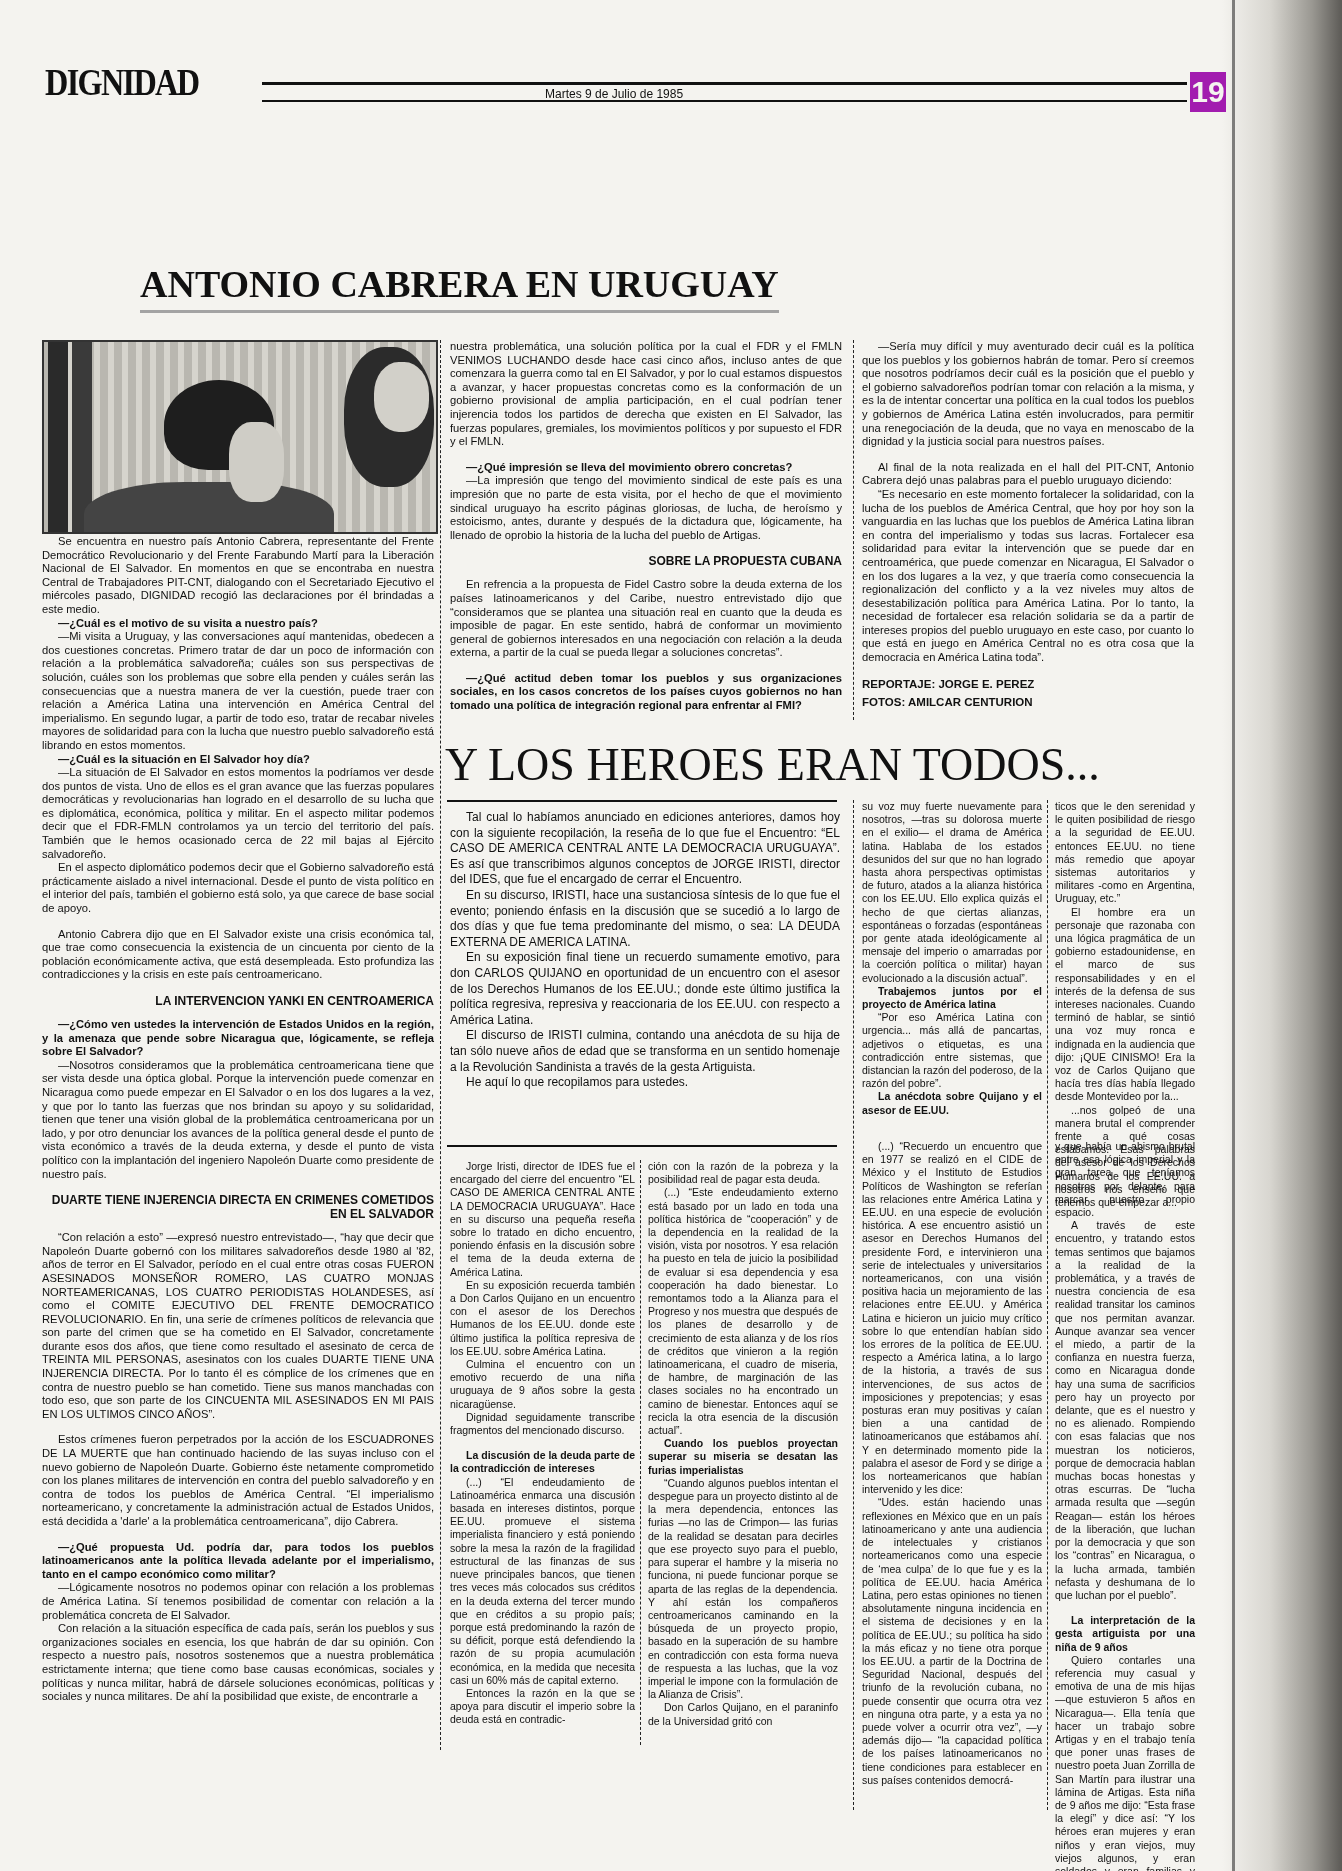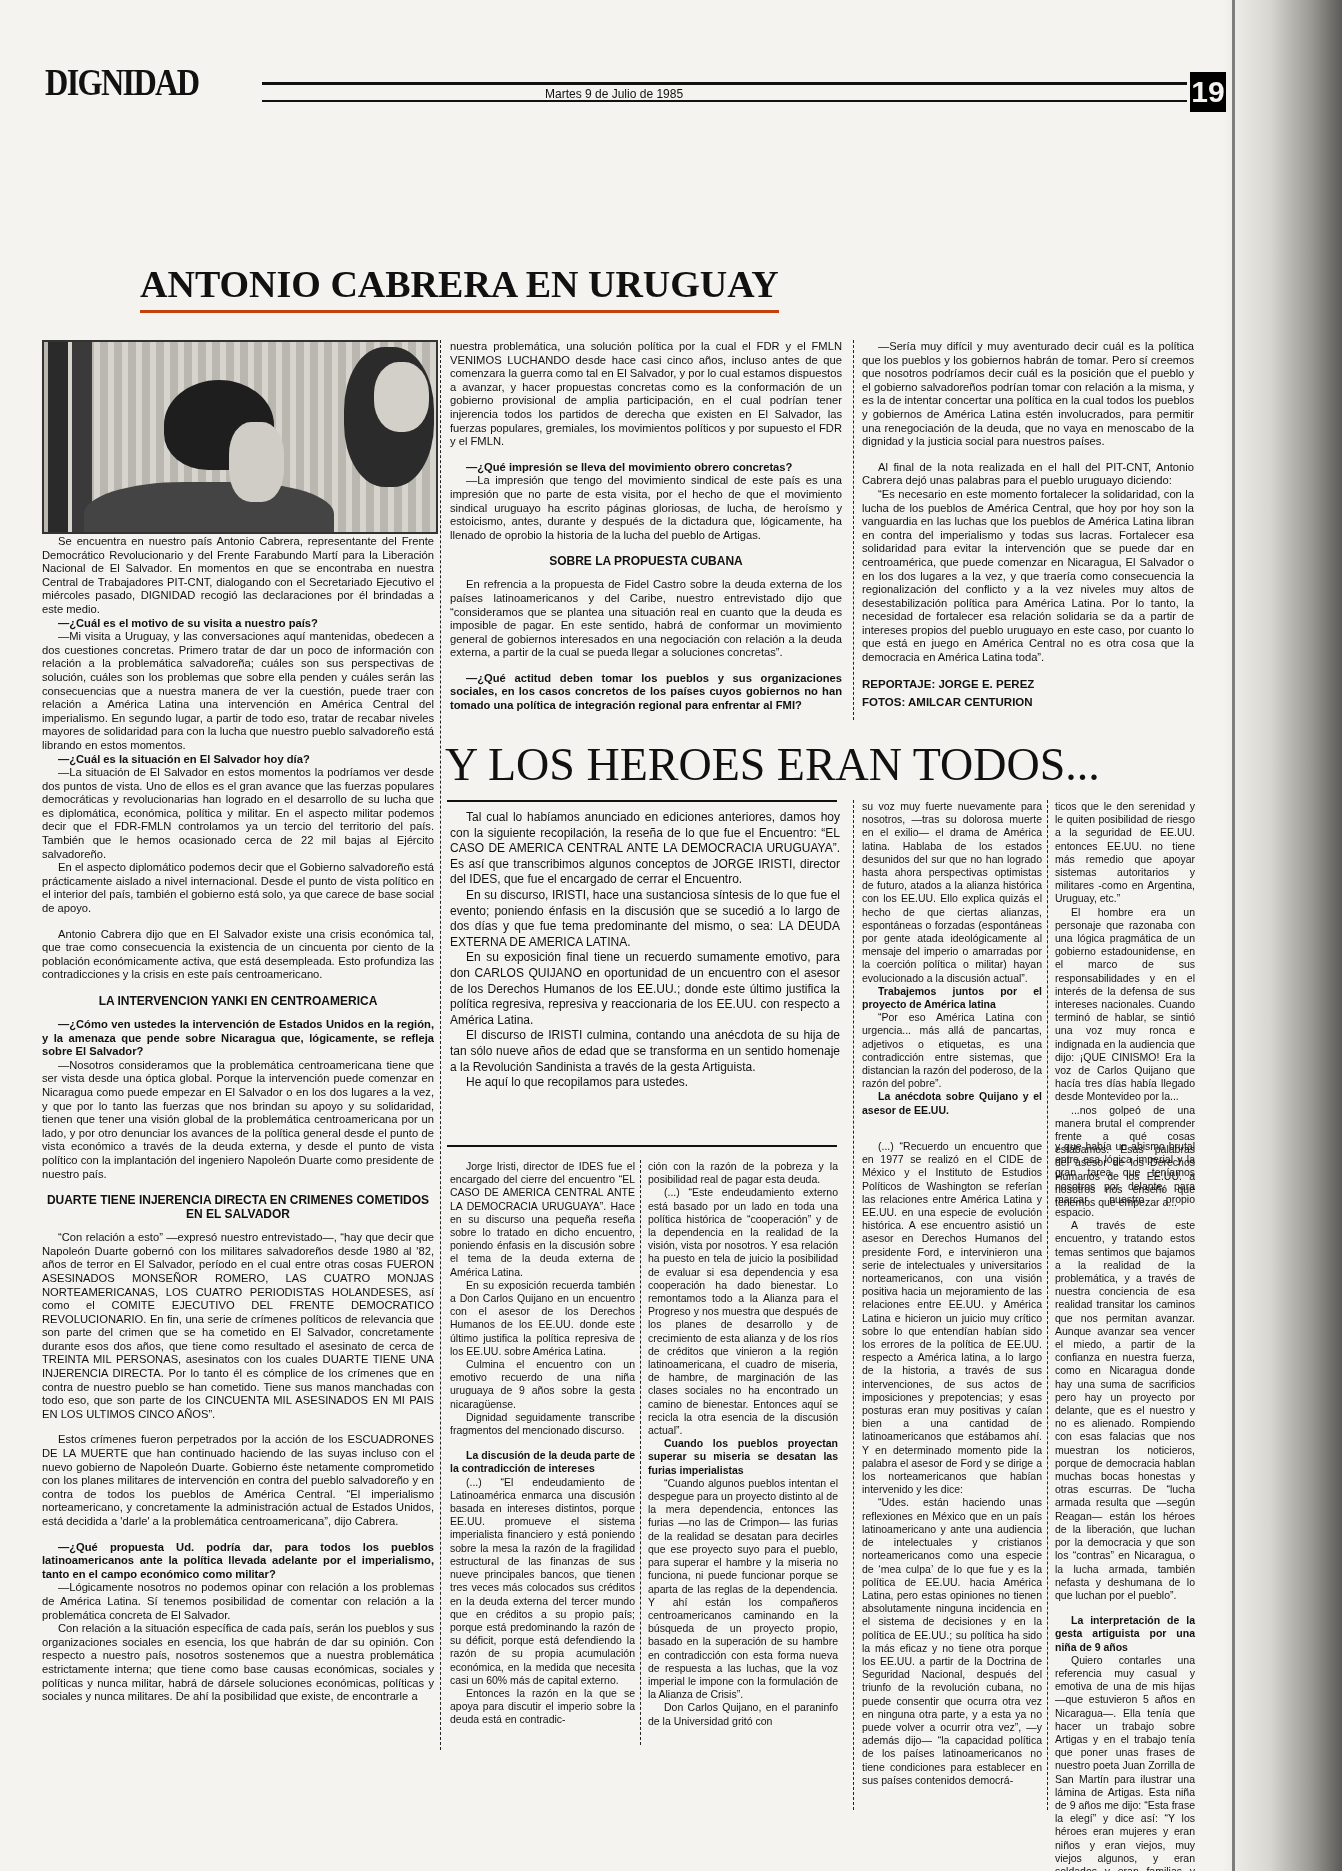--- a/index.html
+++ b/index.html
@@ -12,46 +12,46 @@
   .edge-right { position:absolute; right:0; top:0; width:120px; height:1871px;
     background:linear-gradient(90deg,#f4f3ef 0%, #d8d6d0 40%, #9a9892 75%, #5c5a56 100%); }
   .edge-line { position:absolute; left:1232px; top:0; width:3px; height:1871px; background:#333; opacity:.6; }
 
   
   .masthead-logo { position:absolute; left:45px; top:60px; font-family:"Liberation Serif", serif;
     font-weight:bold; font-size:38px; letter-spacing:-2px; transform:scaleX(.85); transform-origin:left; }
   .masthead-rule { position:absolute; left:262px; top:82px; width:925px; height:0; border-top:3px solid #111; }
   .masthead-rule2 { position:absolute; left:262px; top:100px; width:925px; height:0; border-top:2px solid #111; }
   .masthead-date { position:absolute; left:545px; top:87px; font-size:12px; }
-  .page-number { position:absolute; left:1190px; top:72px; width:36px; height:40px; background:#000000; color:#f4f3ef;
+  .page-number { position:absolute; left:1190px; top:72px; width:36px; height:40px; background:#a21caf; color:#f4f3ef;
     font-family:"Liberation Sans", sans-serif; font-weight:bold; font-size:30px; text-align:center; line-height:40px; }
 
   
   .headline { position:absolute; left:60px; top:120px; width:1150px; font-family:"Liberation Serif", serif;
     font-weight:bold; font-size:60px; line-height:72px; letter-spacing:-1px; text-align:center; }
   .subhead { position:absolute; left:140px; top:262px; font-family:"Liberation Serif", serif; font-weight:bold;
-    font-size:38px; letter-spacing:0px; border-bottom:3px solid #c2410c; padding-bottom:4px; }
+    font-size:38px; letter-spacing:0px; border-bottom:3px solid #a3a3a3; padding-bottom:4px; }
 
   
   .photo { position:absolute; left:42px; top:340px; width:392px; height:190px; overflow:hidden;
     background:repeating-linear-gradient(90deg,#b9b7b0 0 8px,#d6d4cd 8px 14px); border:2px solid #333; }
   .photo .bar1 { position:absolute; left:4px; top:0; width:20px; height:190px; background:#2a2a2a; }
   .photo .bar2 { position:absolute; left:28px; top:0; width:20px; height:190px; background:#3a3a3a; }
   .photo .head1 { position:absolute; left:120px; top:38px; width:110px; height:90px; border-radius:50% 50% 40% 40%; background:#1e1e1e; }
   .photo .face1 { position:absolute; left:185px; top:80px; width:55px; height:80px; border-radius:40%; background:#cfcdc6; }
   .photo .body1 { position:absolute; left:40px; top:140px; width:250px; height:80px; border-radius:40% 40% 0 0; background:#444; }
   .photo .head2 { position:absolute; left:300px; top:5px; width:90px; height:140px; border-radius:45%; background:#2b2b2b; }
   .photo .face2 { position:absolute; left:330px; top:20px; width:55px; height:70px; border-radius:45%; background:#d2d0c9; }
 
   .col { position:absolute; font-size:11.2px; line-height:13.6px; text-align:justify; }
   .col p { margin:0 0 0 0; text-indent:16px; }
   .col p.gap { margin-top:12px; }
   .col .q { font-weight:bold; }
   .col .bold { font-weight:normal; }
-  .col h4 { margin:12px 0 10px; font-size:12px; text-align:center; font-weight:bold; line-height:14px; }
+  .col h4 { margin:12px 0 10px; font-size:12px; text-align:right; font-weight:bold; line-height:14px; }
   .vrule { position:absolute; width:0; border-left:1px dashed #222; }
   .hrule { position:absolute; height:0; border-top:2px solid #111; }
 
   .heroes-title { position:absolute; left:445px; top:738px; width:760px; font-family:"Liberation Serif", serif;
     font-weight:normal; font-size:46px; letter-spacing:0px; white-space:nowrap; }
   .credits { font-weight:bold; font-size:11.5px; line-height:14px; margin-top:12px; }
   .small { font-size:10.5px; line-height:13.2px; }
 </style>
 </head>
 <body>

